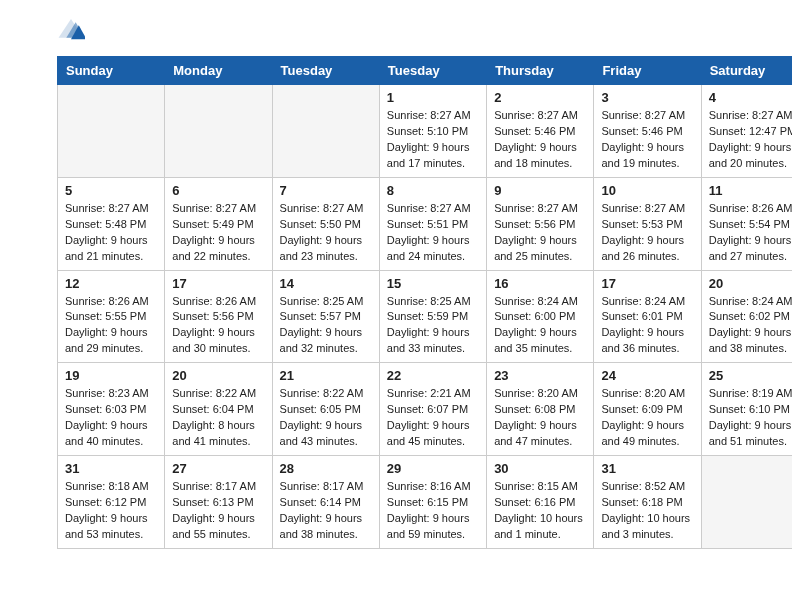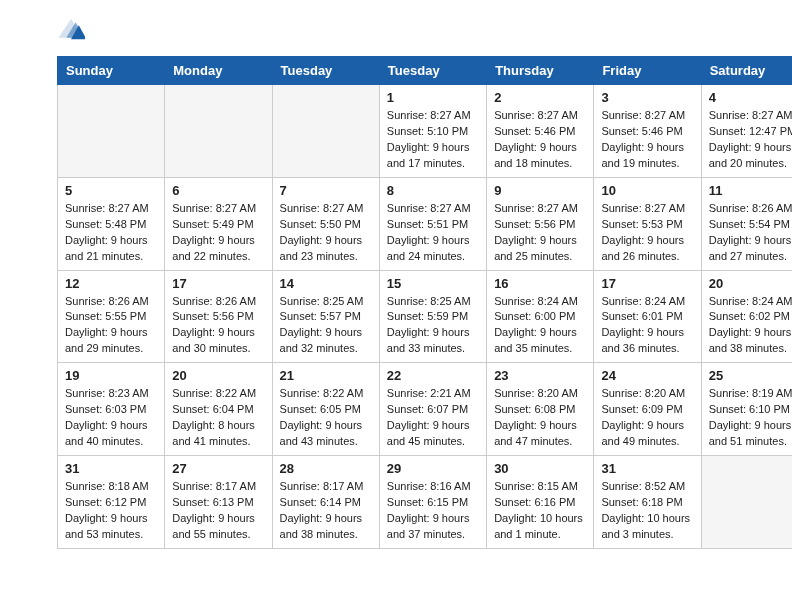--- a/index.html
+++ b/index.html
@@ -366,21 +366,21 @@
           <span>Sunrise: 8:17 AM</span><br>
           <span>Sunset: 6:14 PM</span><br>
           <span>Daylight: 9 hours and 38 minutes.</span>
         </div>
       </td>
           <td>
         <span class="day-num">29</span>
         <div class="day-info">
           <span>Sunrise: 8:16 AM</span><br>
           <span>Sunset: 6:15 PM</span><br>
-          <span>Daylight: 9 hours and 37 minutes.</span>
+          <span>Daylight: 9 hours and 59 minutes.</span>
         </div>
       </td>
           <td>
         <span class="day-num">30</span>
         <div class="day-info">
           <span>Sunrise: 8:15 AM</span><br>
           <span>Sunset: 6:16 PM</span><br>
           <span>Daylight: 10 hours and 1 minute.</span>
         </div>
       </td>

